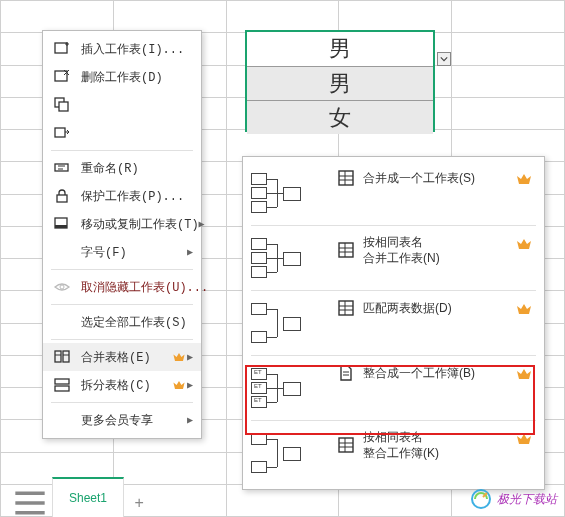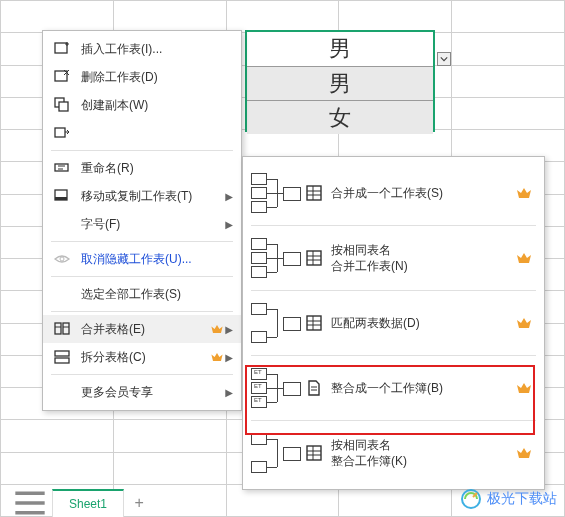--- a/index.html
+++ b/index.html
@@ -6,56 +6,56 @@
   body{font-family:"Microsoft YaHei",sans-serif;font-size:12px;color:#333;background:#fff;width:565px;height:517px;overflow:hidden;position:relative;}
   .grid{position:absolute;top:0;left:0;width:565px;height:517px;}
   .grid table{border-collapse:collapse;width:100%;height:100%;}
   .grid td{border:1px solid #d0d0d0;width:115px;height:30px;}
   .sel-cells{position:absolute;left:245px;top:30px;width:190px;height:102px;border:2px solid #1aa36e;}
   .sel-cells .c{height:34px;line-height:34px;text-align:center;background:#e9e9e9;font-size:22px;font-family:"SimSun",serif;}
   .sel-cells .c:first-child{background:#fff;}
   .sel-cells .c+.c{border-top:1px solid #9a9a9a;}
   .dd-btn{position:absolute;left:437px;top:52px;width:14px;height:14px;border:1px solid #888;background:#f0f0f0;display:flex;align-items:center;justify-content:center;}
   .dd-btn svg{width:8px;height:8px;}
-  .menu1{position:absolute;left:42px;top:30px;width:200px;background:#fff;border:1px solid #bcbcbc;box-shadow:2px 2px 6px rgba(0,0,0,.2);padding:4px 0;}
+  .menu1{position:absolute;left:42px;top:30px;width:160px;background:#fff;border:1px solid #bcbcbc;box-shadow:2px 2px 6px rgba(0,0,0,.2);padding:4px 0;font-family:Liberation Mono, monospace;}
   .mi{display:flex;align-items:center;height:28px;padding:0 8px 0 10px;cursor:default;}
   .mi.hl{background:#f0f0f0;}
   .mi .ic{width:18px;height:18px;display:flex;align-items:center;justify-content:center;margin-right:10px;flex-shrink:0;}
-  .mi.disabled{color:#1d4ed8;}
+  .mi.disabled{color:#7f1d1d;}
   .mi .lbl{flex:1;white-space:nowrap;}
   .mi .pr{width:16px;height:16px;margin-left:4px;}
   .mi .ar{margin-left:auto;color:#666;font-size:10px;}
   .sep{height:1px;background:#e0e0e0;margin:3px 8px;}
   .menu2{position:absolute;left:242px;top:156px;width:303px;background:#fff;border:1px solid #bcbcbc;box-shadow:2px 2px 6px rgba(0,0,0,.2);padding:6px 0;}
-  .srow{display:flex;align-items:center;padding:6px 10px 6px 6px;}
+  .srow{display:flex;align-items:flex-start;padding:6px 10px 6px 6px;gap:32px;}
   .srow .diag{width:56px;height:48px;position:relative;flex-shrink:0;}
   .diag .d{position:absolute;width:16px;height:12px;border:1.4px solid #444;}
   .diag .d.a{top:4px;left:2px;}
   .diag .d.b{top:18px;left:2px;}
   .diag .d.c{top:32px;left:2px;}
   .diag .big{position:absolute;width:18px;height:14px;border:1.6px solid #444;top:18px;left:34px;}
   .diag .ln{position:absolute;border-top:1.3px solid #444;}
   .diag .ln.l1{top:10px;left:18px;width:10px;}
   .diag .ln.l2{top:24px;left:18px;width:16px;}
   .diag .ln.l3{top:38px;left:18px;width:10px;}
   .diag .ln.lv{border-top:none;border-left:1.3px solid #444;top:10px;left:28px;height:28px;}
   .diag.et .d:before{content:"ET";position:absolute;font-size:6px;top:0;left:2px;color:#444;}
   .srow .txt{flex:1;display:flex;align-items:center;}
   .srow .txt .tic{width:18px;height:18px;margin-right:8px;}
   .srow .txt .tl{line-height:16px;}
   .srow .pr{width:20px;height:20px;margin-left:6px;flex-shrink:0;}
   .hrule{height:1px;background:#e0e0e0;margin:2px 8px;}
   .redbox{position:absolute;border:2px solid #e02020;left:2px;top:208px;width:290px;height:70px;}
   .tabbar{position:absolute;left:8px;bottom:0;width:300px;height:30px;display:flex;align-items:flex-end;}
   .tabbar .lead{width:44px;height:28px;display:flex;align-items:center;justify-content:center;}
-  .tabbar .tab{height:28px;padding:0 16px;display:flex;align-items:center;color:#1aa36e;border-top:2px solid #1aa36e;background:#fff;border-right:1px solid #ddd;border-left:1px solid #ddd;}
+  .tabbar .tab{height:40px;padding:0 16px;display:flex;align-items:center;color:#1aa36e;border-top:2px solid #1aa36e;background:#fff;border-right:1px solid #ddd;border-left:1px solid #ddd;}
   .tabbar .plus{width:30px;height:28px;display:flex;align-items:center;justify-content:center;color:#888;font-size:16px;}
   .watermark{position:absolute;right:8px;bottom:6px;display:flex;align-items:center;opacity:.9;}
   .watermark .logo{width:24px;height:24px;margin-right:4px;}
-  .watermark .wt{color:#3b82f6;font-size:14px;}
+  .watermark .wt{color:#a21caf;font-size:12px;font-style:italic;}
   svg{display:block;}
 </style>
 </head>
 <body>
 
 <div class="grid">
   <table>
       <tbody>
     <tr>
           <td></td>
@@ -203,39 +203,47 @@
       </span>
     <span class="lbl">删除工作表(D)</span>
   </div>
   <div class="mi">
     <span class="ic">
         <svg viewBox="0 0 18 18">
           <rect x="2" y="2" width="9" height="9" fill="none" stroke="#333" stroke-width="1.3"></rect>
           <rect x="6" y="6" width="9" height="9" fill="#fff" stroke="#333" stroke-width="1.3"></rect>
         </svg>
       </span>
-    <span class="lbl">创建副本(W)</span>
   </div>
   <div class="mi">
     <span class="ic">
         <svg viewBox="0 0 18 18">
           <rect x="2" y="4" width="10" height="9" fill="none" stroke="#333" stroke-width="1.3"></rect>
           <path d="M12 8 h4 M14 6 l2 2 -2 2" fill="none" stroke="#333"></path>
         </svg>
       </span>
   </div>
   <div class="sep"></div>
   <div class="mi">
     <span class="ic">
         <svg viewBox="0 0 18 18">
           <rect x="2" y="5" width="13" height="7" fill="none" stroke="#333" stroke-width="1.3"></rect>
           <path d="M5 7 h7 M5 10 h5" stroke="#333"></path>
         </svg>
       </span>
     <span class="lbl">重命名(R)</span>
+  </div>
+  <div class="mi">
+    <span class="ic">
+        <svg viewBox="0 0 18 18">
+          <rect x="4" y="8" width="10" height="7" fill="none" stroke="#333" stroke-width="1.3"></rect>
+          <path d="M6 8 v-2 a3 3 0 0 1 6 0 v2" fill="none" stroke="#333" stroke-width="1.3"></path>
+        </svg>
+      </span>
+    <span class="lbl">保护工作表(P)...</span>
   </div>
   <div class="mi">
     <span class="ic">
         <svg viewBox="0 0 18 18">
           <rect x="2" y="3" width="12" height="10" fill="none" stroke="#333" stroke-width="1.3"></rect>
           <rect x="2" y="10" width="12" height="3" fill="#333"></rect>
         </svg>
       </span>
     <span class="lbl">移动或复制工作表(T)</span>
     <span class="ar">▶</span>

